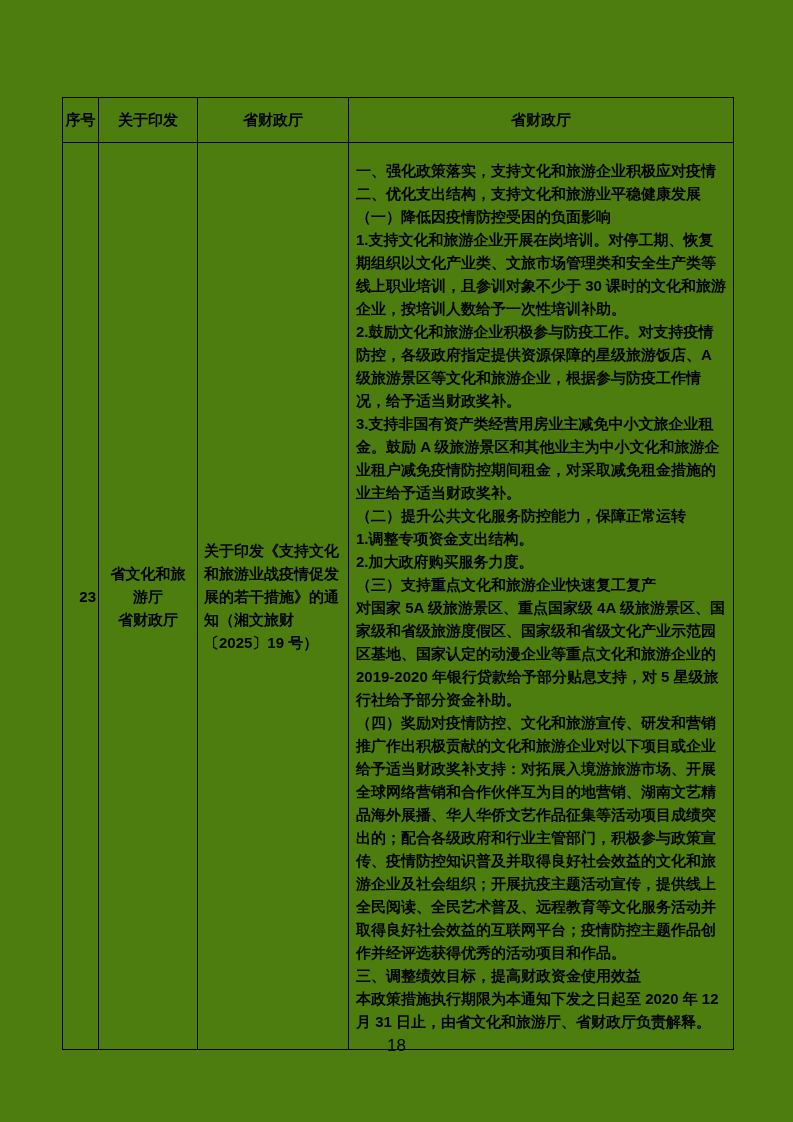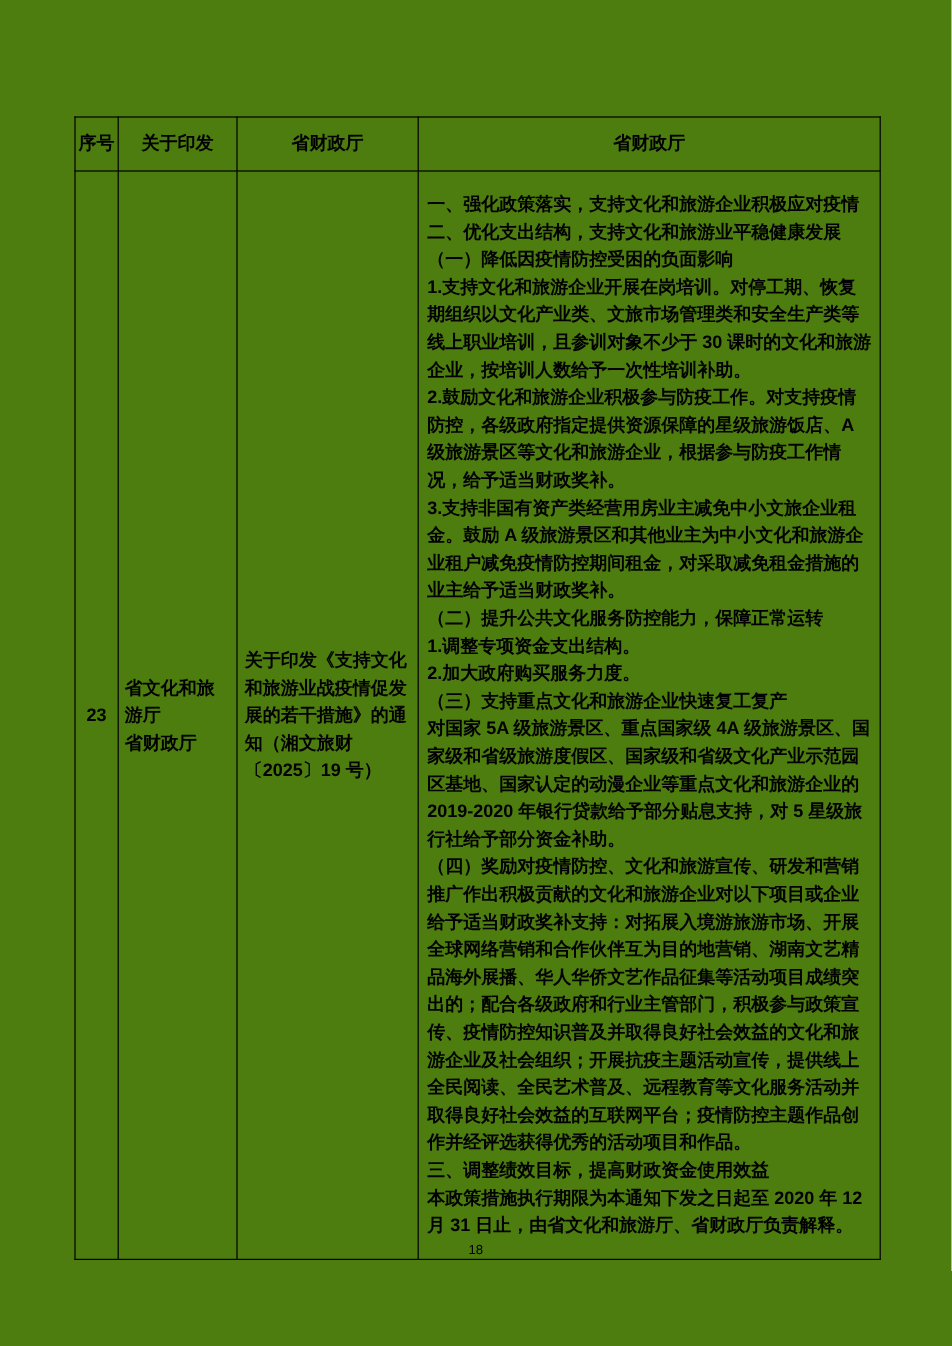--- a/index.html
+++ b/index.html
@@ -33,48 +33,49 @@
     box-sizing: border-box;
   }
   table.doc-table th {
     height: 45px;
     text-align: center;
     vertical-align: middle;
     line-height: 20px;
     padding: 2px;
   }
   td.cell-seq {
-    text-align: center;
+    text-align: right;
     vertical-align: middle;
     padding: 2px;
   }
   td.cell-agency {
     vertical-align: middle;
     padding: 4px 5px;
     line-height: 23px;
     white-space: pre-line;
+    text-align: center;
   }
   td.cell-docname {
     vertical-align: middle;
     padding: 4px 6px;
     line-height: 23px;
   }
   td.cell-content {
     vertical-align: top;
     padding: 16px 5px 16px 7px;
     line-height: 23px;
     white-space: pre-line;
   }
   .page-number {
     position: absolute;
     left: 0;
     top: 1036px;
     width: 100%;
     text-align: center;
-    font-size: 11px;
+    font-size: 17px;
     color: #000000;
   }
 </style>
 </head>
 <body>
 
 <div class="page">
   <table class="doc-table">
     <colgroup>
       <col style="width:36px">

